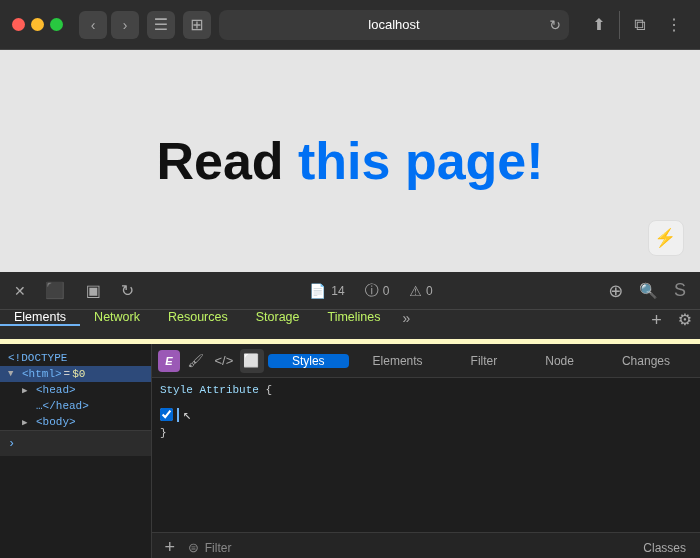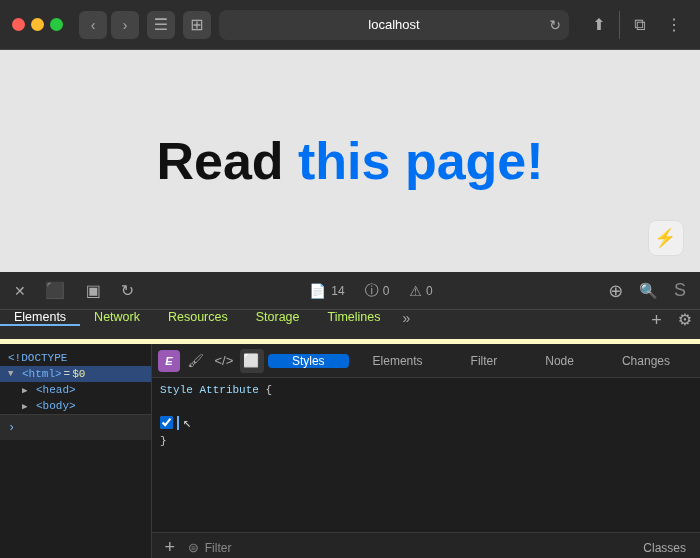--- a/index.html
+++ b/index.html
@@ -345,21 +345,21 @@
     
     .style-content {
       flex: 1;
       padding: 6px 8px;
       font-family: 'SF Mono', 'Courier New', monospace;
       font-size: 11px;
       color: #ccc;
     }
     .style-rule-header {
       color: #ccc;
-      margin-bottom: 16px;
+      margin-bottom: 8px;
       font-size: 11px;
     }
     .style-rule-header .rule-name { color: #9cdcfe; }
     .style-rule-header .rule-brace { color: #ccc; }
     .style-row {
       display: flex;
       align-items: center;
       gap: 4px;
       padding: 2px 0;
     }
@@ -543,20 +543,25 @@
       <div class="dom-line selected">
         <span class="dom-arrow">▼</span>
         <span class="dom-tag">&lt;html&gt;</span>
         <span class="dom-eq"> = </span>
         <span class="dom-dollar">$0</span>
       </div>
       <div class="dom-line">
         <span class="dom-indent"></span>
         <span class="dom-arrow">▶</span>
         <span class="dom-tag">&lt;head&gt;</span>
+      </div>
+      <div class="dom-line">
+        <span class="dom-indent"></span>
+        <span class="dom-indent"></span>
+        <span class="dom-tag">…&lt;/head&gt;</span>
       </div>
       <div class="dom-line">
         <span class="dom-indent"></span>
         <span class="dom-arrow">▶</span>
         <span class="dom-tag">&lt;body&gt;</span>
       </div>
       <div class="dom-bottom-bar">
         <span class="dom-cursor">›</span>
       </div>
     </div>

